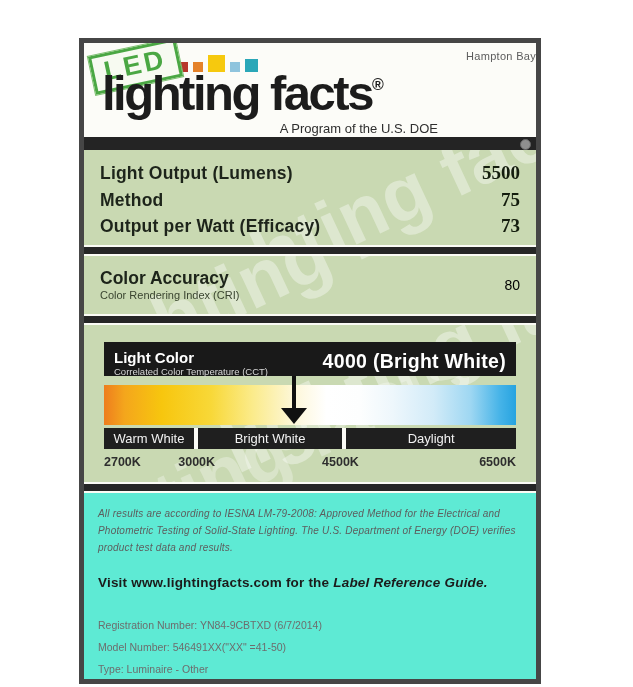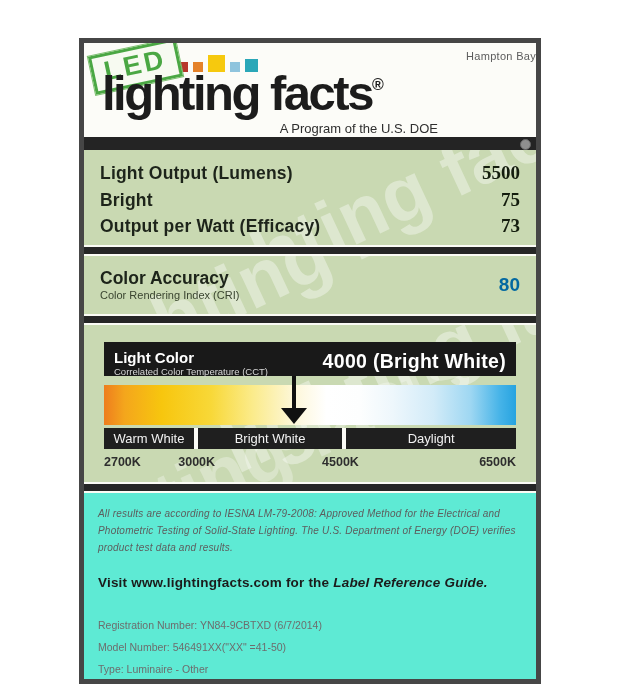--- a/index.html
+++ b/index.html
@@ -36,21 +36,21 @@
   .green1 .content{padding:10px 16px 0;border-radius:22px;}
   .frow{display:flex;justify-content:space-between;align-items:baseline;line-height:25.5px;}
   .frow .lbl{font-size:17.5px;font-weight:bold;color:#1d241a;letter-spacing:.2px;}
   .frow .val{font-size:19px;font-weight:bold;color:#141d0e;font-family:Liberation Serif, serif;}
 
   .green2{height:58px;}
   .green2 .wm{left:-30px;top:-36px;}
   .green2 .content{display:flex;justify-content:space-between;align-items:center;padding:8px 16px;}
   .ca-title{font-size:17.5px;font-weight:bold;color:#1d241a;line-height:19px;}
   .ca-sub{font-size:11px;color:#39442f;margin-top:1px;}
-  .ca-val{font-size:19px;font-weight:bold;color:#0369a1;}
+  .ca-val{font-size:14px;font-weight:normal;color:#000000;}
 
   .green3{height:157px;}
   .green3 .wm{left:120px;top:-18px;}
   .green3 .wm2{left:-70px;top:92px;color:rgba(255,255,255,.3);}
   .green3 .content{padding:17px 20px 0;}
   .scale-wrap{position:relative;z-index:1;}
   .black-panel{height:34px;background:#191919;display:flex;justify-content:space-between;align-items:flex-start;padding:8px 10px;box-sizing:border-box;}
   .lc-title{font-size:15px;font-weight:bold;color:#ffffff;line-height:15px;}
   .lc-sub{font-size:9.5px;color:#d8d8d8;margin-top:1px;}
   .lc-val{font-size:19.5px;font-weight:bold;color:#ffffff;letter-spacing:.3px;}
@@ -101,21 +101,21 @@
     </div>
 
     <section class="green green1">
       <span class="wm">lighting facts</span>
       <div class="content">
         <div class="frow">
           <span class="lbl">Light Output (Lumens)</span>
           <span class="val">5500</span>
         </div>
         <div class="frow">
-          <span class="lbl">Bright</span>
+          <span class="lbl">Method</span>
           <span class="val">75</span>
         </div>
         <div class="frow">
           <span class="lbl">Output per Watt (Efficacy)</span>
           <span class="val">73</span>
         </div>
       </div>
     </section>
 
     <div class="sep"></div>

